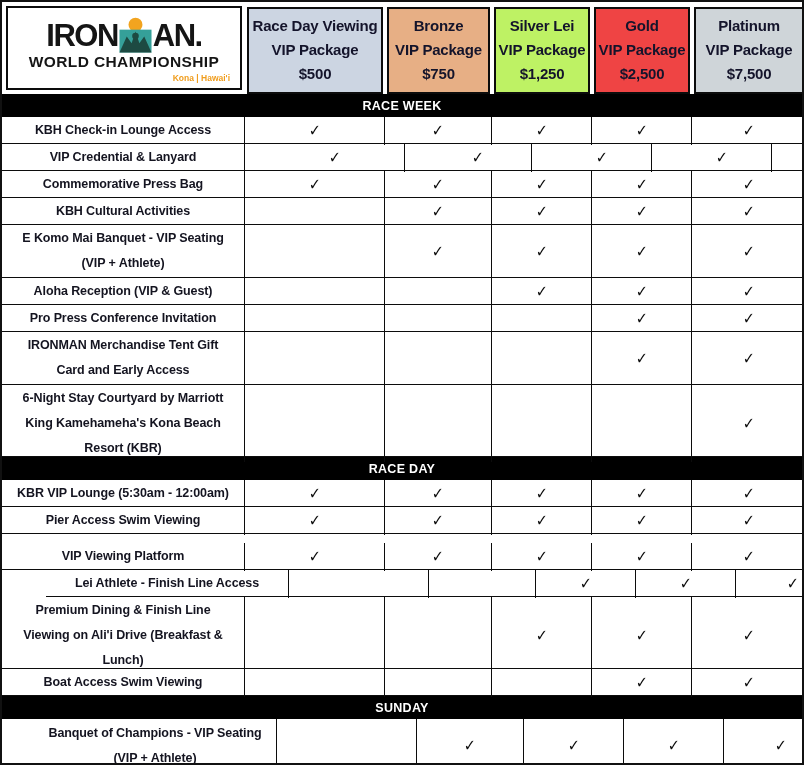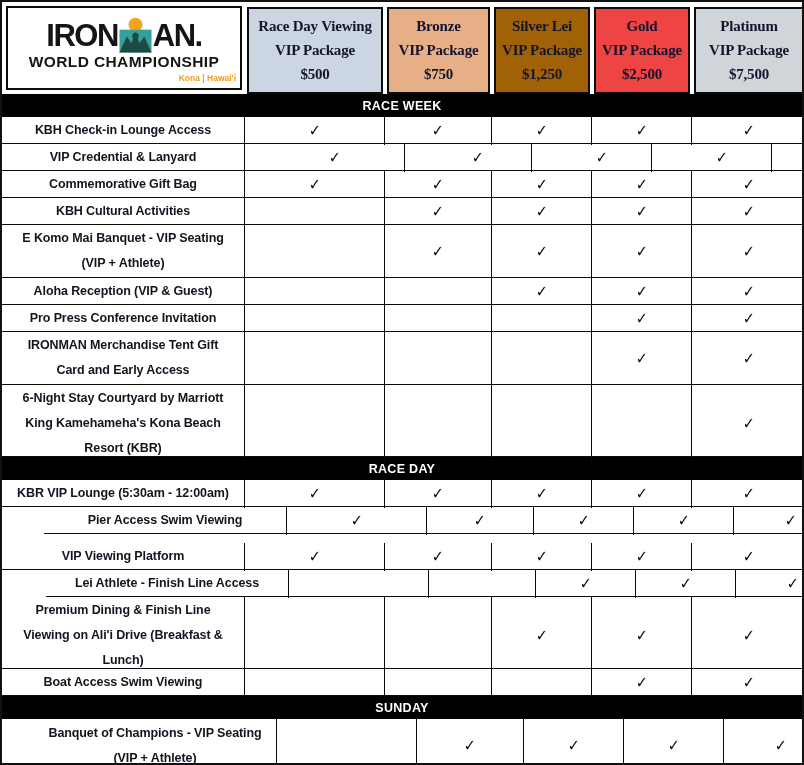--- a/index.html
+++ b/index.html
@@ -13,31 +13,31 @@
   #header-row{
     display:grid;grid-template-columns:243px 140px 107px 100px 100px 114px;
     height:92px;background:#fff;
   }
   .pkg-cell{
     margin:5px 2px 0 2px;border:2.5px solid #0c0c0c;
     display:flex;flex-direction:column;align-items:center;justify-content:space-evenly;
     font-weight:700;font-size:15px;letter-spacing:-0.2px;color:#14142b;
     text-align:center;line-height:1.1;padding:2px 0;
   }
-  .pkg-name,.pkg-line2,.pkg-price{white-space:nowrap;font-family:Liberation Serif, serif;}
+  .pkg-name,.pkg-line2,.pkg-price{white-space:nowrap;}
   
   #logo-cell{
     margin:4px 3px 4px 4px;border:2.5px solid #0c0c0c;background:#fff;
     display:flex;flex-direction:column;align-items:center;justify-content:center;
   }
   #logo-main{display:flex;align-items:flex-end;line-height:0.85;}
   .brand-txt{font-size:31px;font-weight:800;letter-spacing:-1.5px;color:#151515;transform:scaleY(1.04);}
   #mdot-graphic{width:33px;height:36px;margin:0 1px;position:relative;top:3px;}
   #logo-subtitle{font-size:15.5px;font-weight:700;letter-spacing:0.4px;color:#151515;margin-top:3px;}
-  #logo-location{font-size:8.5px;font-weight:700;color:#f09d1d;align-self:flex-end;margin-right:4px;margin-top:2px;padding-left:44px;}
+  #logo-location{font-size:8.5px;font-weight:700;color:#f09d1d;align-self:flex-end;margin-right:10px;margin-top:2px;padding-left:44px;}
   
   .section-bar{
     height:23px;background:#000;color:#fff;
     display:flex;align-items:center;justify-content:center;
     font-size:12.5px;font-weight:700;letter-spacing:0.3px;text-align:right;
   }
   
   .t-row{
     display:grid;grid-template-columns:243px 140px 107px 100px 100px 114px;
     border-bottom:1.5px solid #0c0c0c;background:#fff;
@@ -78,21 +78,21 @@
   <div class="pkg-cell" style="background: rgb(204, 213, 226);">
         <span class="pkg-name">Race Day Viewing</span>
         <span class="pkg-line2">VIP Package</span>
         <span class="pkg-price">$500</span>
       </div>
       <div class="pkg-cell" style="background: rgb(231, 175, 133);">
         <span class="pkg-name">Bronze</span>
         <span class="pkg-line2">VIP Package</span>
         <span class="pkg-price">$750</span>
       </div>
-      <div class="pkg-cell" style="background: #a16207;">
+      <div class="pkg-cell" style="background: #bef264;">
         <span class="pkg-name">Silver Lei</span>
         <span class="pkg-line2">VIP Package</span>
         <span class="pkg-price">$1,250</span>
       </div>
       <div class="pkg-cell" style="background: #ef4444;">
         <span class="pkg-name">Gold</span>
         <span class="pkg-line2">VIP Package</span>
         <span class="pkg-price">$2,500</span>
       </div>
       <div class="pkg-cell" style="background: rgb(207, 213, 217);">
@@ -134,21 +134,21 @@
           <span class="check">✓</span>
         </div>
         <div class="cell">
           <span class="check">✓</span>
         </div>
         <div class="cell">
           <span class="check">✓</span>
         </div>
       </div>
       <div class="t-row" style="height: 27px;">
-        <div class="cell feature-cell">Commemorative Gift Bag</div>
+        <div class="cell feature-cell">Commemorative Press Bag</div>
         <div class="cell">
           <span class="check">✓</span>
         </div>
         <div class="cell">
           <span class="check">✓</span>
         </div>
         <div class="cell">
           <span class="check">✓</span>
         </div>
         <div class="cell">
@@ -250,21 +250,21 @@
         <div class="cell">
           <span class="check">✓</span>
         </div>
         <div class="cell">
           <span class="check">✓</span>
         </div>
         <div class="cell">
           <span class="check">✓</span>
         </div>
       </div>
-      <div class="t-row" style="height: 27px; margin-left: 42px;">
+      <div class="t-row" style="height: 27px;">
         <div class="cell feature-cell">Pier Access Swim Viewing</div>
         <div class="cell">
           <span class="check">✓</span>
         </div>
         <div class="cell">
           <span class="check">✓</span>
         </div>
         <div class="cell">
           <span class="check">✓</span>
         </div>

